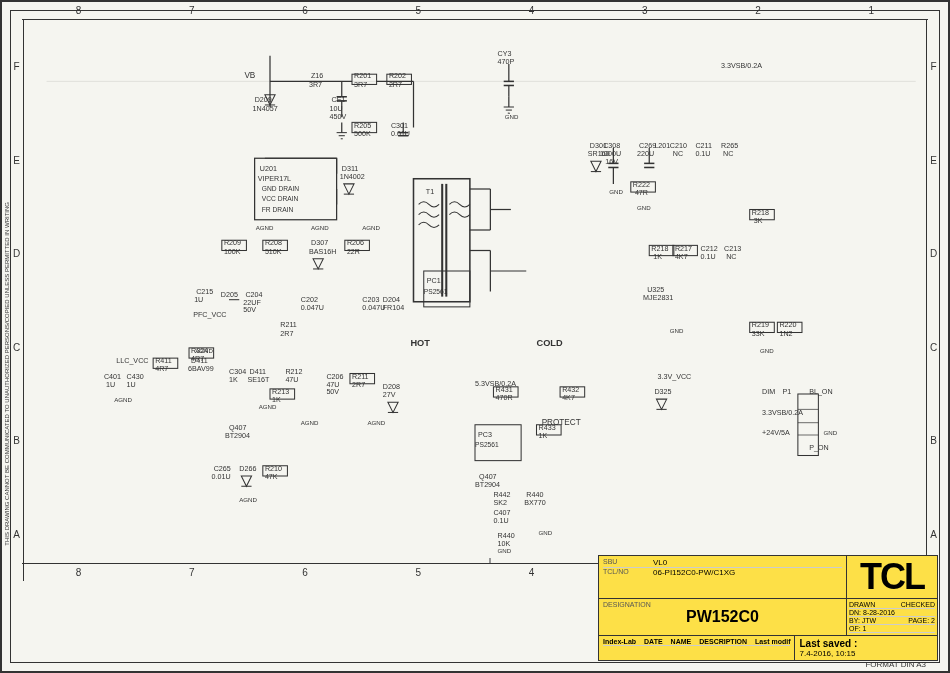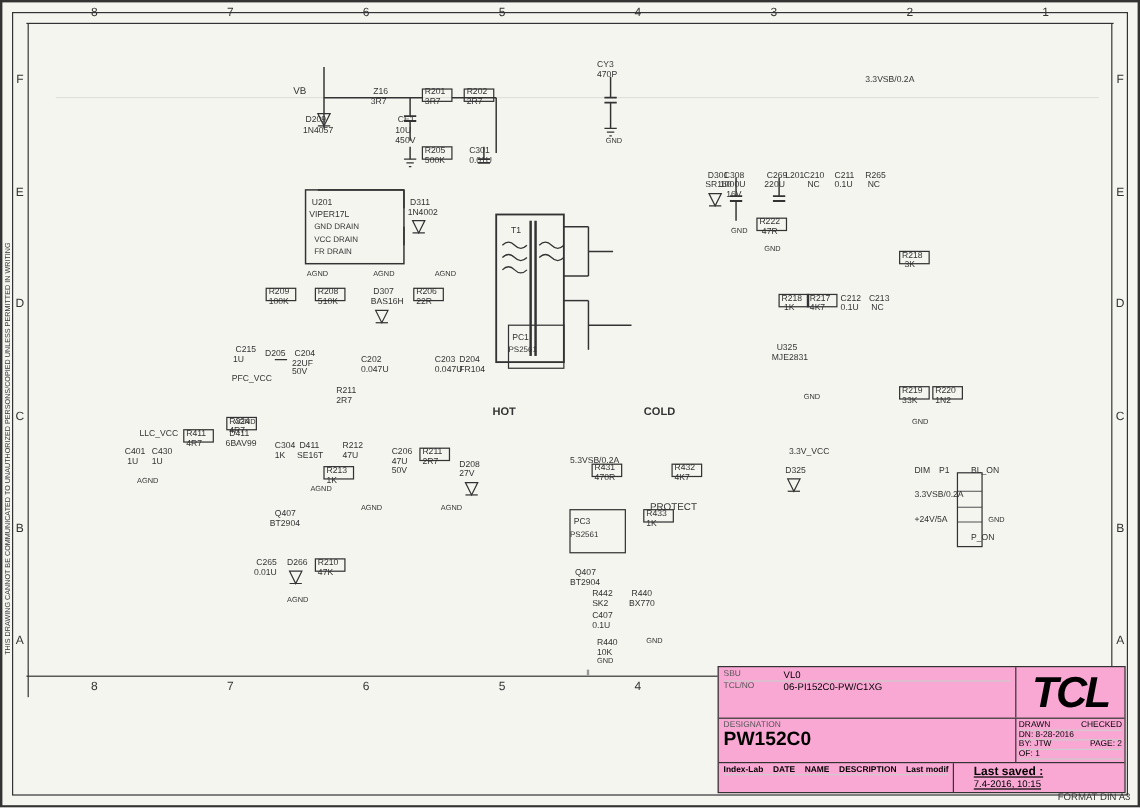--- a/index.html
+++ b/index.html
@@ -23,21 +23,21 @@
       right: 8px; bottom: 8px;
       border: 1.5px solid #333;
     }
     
     .title-block {
       position: absolute;
       bottom: 10px;
       right: 10px;
       width: 340px;
       border: 1.5px solid #333;
-      background: #f9a8d4;
+      background: #fde047;
       font-size: 9px;
     }
     .title-block-top {
       display: flex;
       border-bottom: 1px solid #333;
     }
     .title-block-info {
       flex: 1;
       border-right: 1px solid #333;
       padding: 2px 4px;
@@ -55,41 +55,40 @@
       min-width: 50px;
       font-size: 7px;
     }
     .title-block-logo {
       width: 90px;
       display: flex;
       align-items: center;
       justify-content: center;
       font-size: 36px;
       font-weight: bold;
-      font-style: italic;
       color: #000;
       letter-spacing: -2px;
     }
     .title-block-middle {
       display: flex;
       border-bottom: 1px solid #333;
     }
     .designation-block {
       flex: 1;
       border-right: 1px solid #333;
       padding: 2px 4px;
     }
     .designation-label {
       font-size: 7px;
       color: #555;
     }
     .designation-value {
       font-size: 16px;
       font-weight: bold;
-      text-align: left;
+      text-align: center;
     }
     .drawn-checked-block {
       width: 90px;
       font-size: 7px;
       padding: 2px;
     }
     .drawn-checked-block .dc-row {
       display: flex;
       justify-content: space-between;
       border-bottom: 1px solid #ccc;
@@ -104,23 +103,22 @@
       font-size: 7px;
     }
     .index-lab .header-row {
       display: flex;
       gap: 8px;
       border-bottom: 1px solid #ccc;
       font-weight: bold;
       font-size: 7px;
     }
     .last-saved-block {
-      padding: 2px 16px;
+      padding: 2px 4px;
       font-size: 8px;
-      text-decoration: underline;
     }
     .last-saved-label {
       font-weight: bold;
       font-size: 10px;
     }
     
     .col-markers {
       position: absolute;
       top: 0; left: 20px; right: 20px;
       height: 18px;
@@ -204,21 +202,21 @@
       color: #333;
       writing-mode: vertical-rl;
       text-orientation: mixed;
       transform: rotate(180deg);
       white-space: nowrap;
     }
     
     .format-label {
       position: absolute;
       bottom: 2px;
-      right: 6px;
+      right: 22px;
       font-size: 8px;
       color: #333;
     }
     
     .divider-line {
       position: absolute;
       top: 40px;
       left: 487px;
       width: 1px;
       bottom: 108px;

